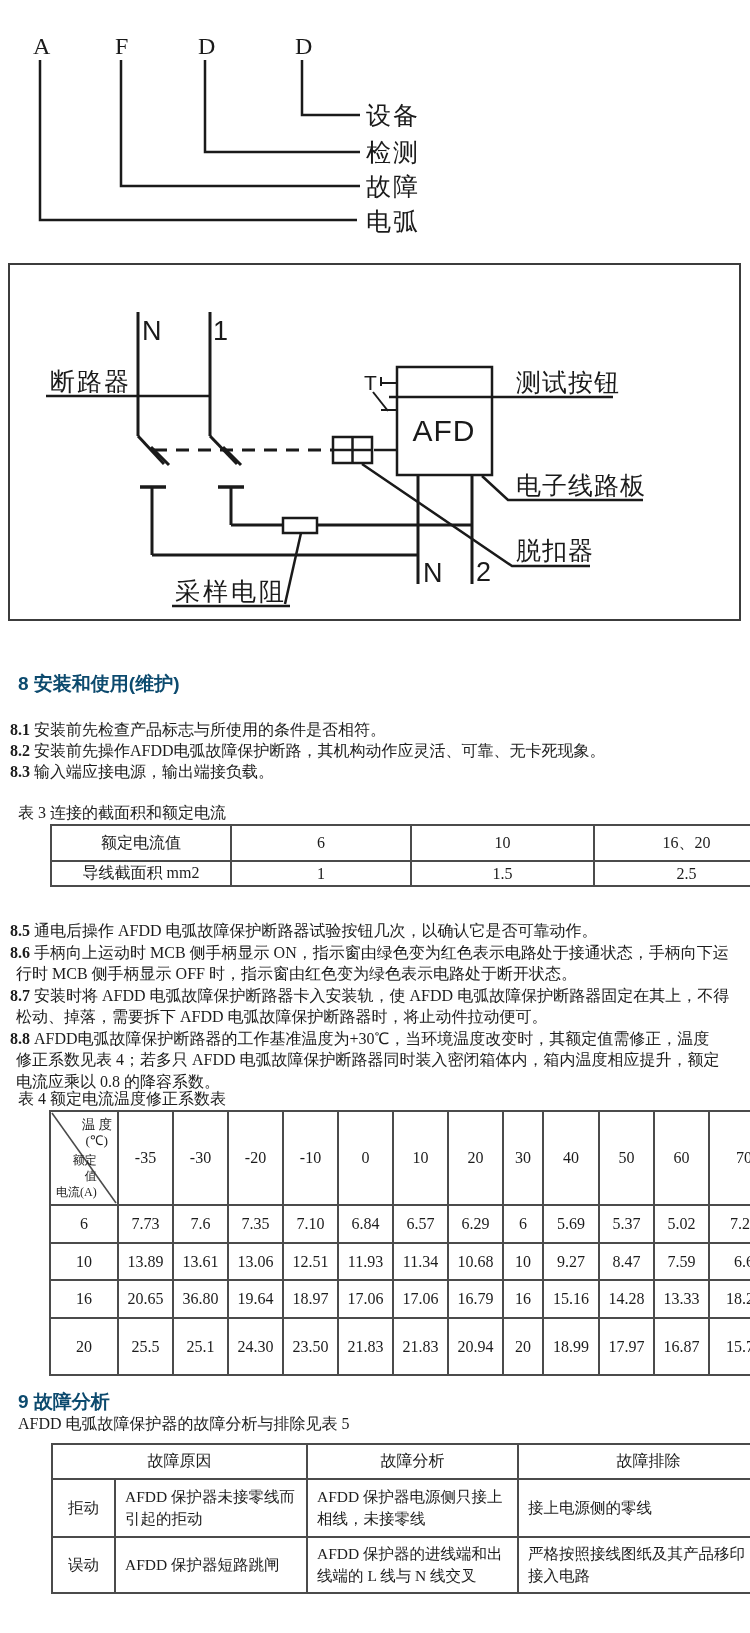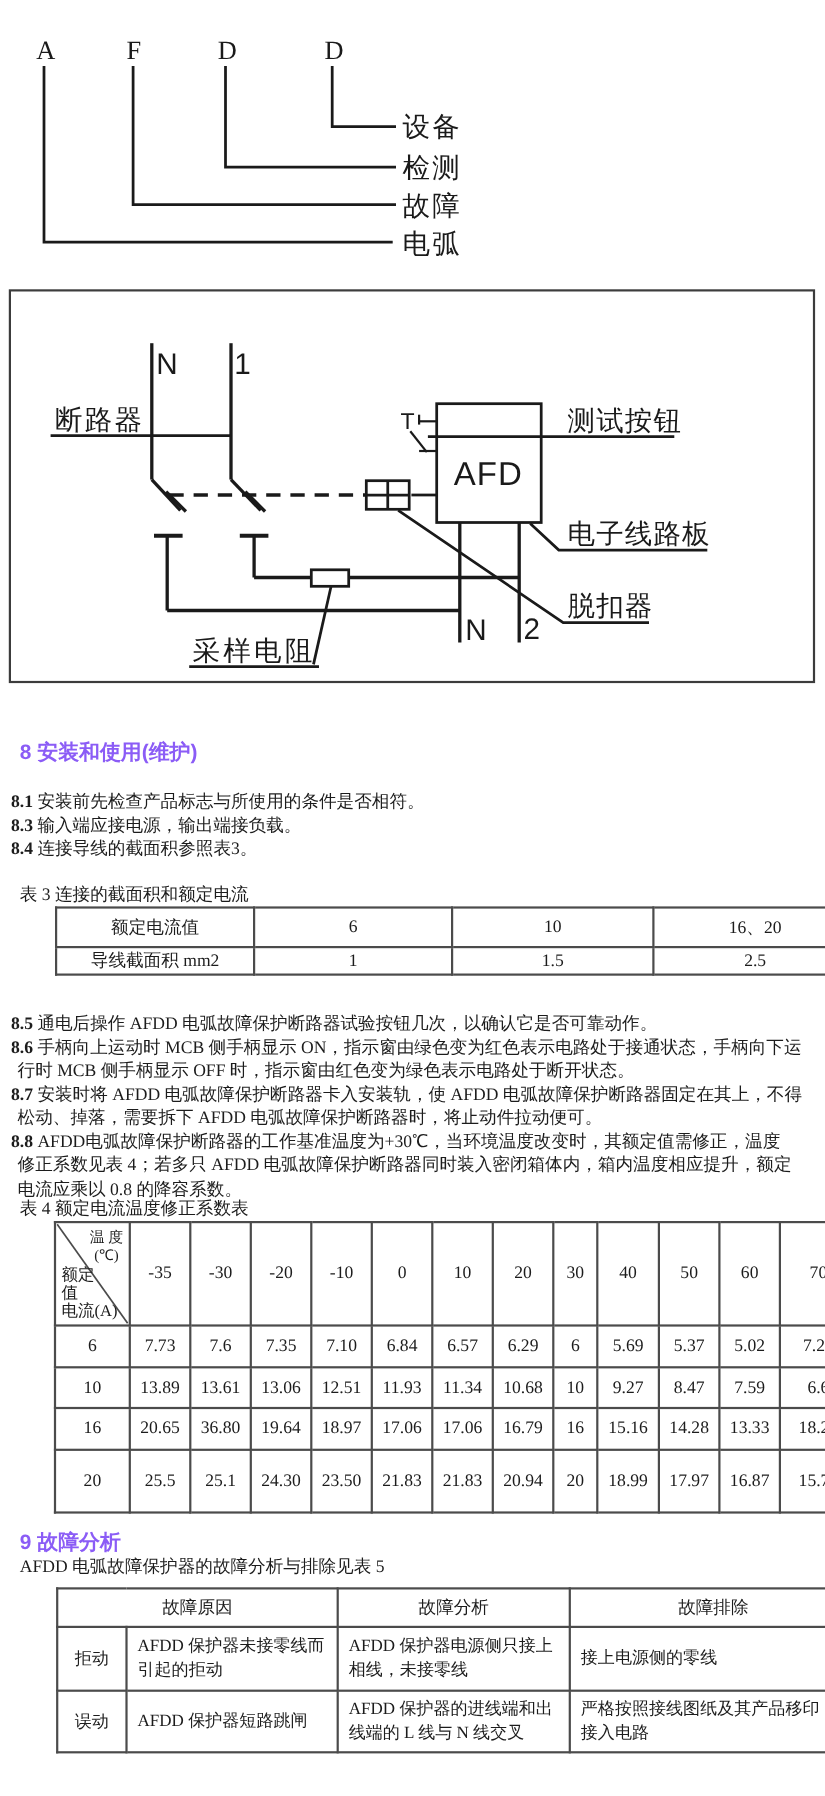--- a/index.html
+++ b/index.html
@@ -3,38 +3,38 @@
 <meta charset="utf-8">
 <style>
   html,body{margin:0;padding:0;}
   body{
     width:750px;height:1633px;position:relative;background:#ffffff;
     font-family:"Liberation Serif", serif;color:#1c1c1c;overflow:hidden;
   }
   .diagram-svg{position:absolute;top:0;left:0;}
   .heading{
     position:absolute;left:18px;font-family:"Liberation Sans",sans-serif;
-    font-weight:bold;font-size:19px;color:#8b5cf6;white-space:nowrap;
+    font-weight:bold;font-size:19px;color:#0c4a6e;white-space:nowrap;
   }
   .caption{position:absolute;left:18px;font-size:16px;white-space:nowrap;}
   .paras{position:absolute;left:10px;font-size:16px;white-space:nowrap;}
   .paras .line{height:21px;line-height:21px;}
   #paras2 .line{height:21.5px;line-height:21.5px;}
   .paras .num{font-weight:bold;margin-right:4px;}
   .paras .cont{margin-left:6px;}
   .tbl{position:absolute;padding-left:39px;}
   table{border-collapse:collapse;table-layout:fixed;background:#fff;}
   td{border:2px solid #4b4b4b;text-align:center;vertical-align:middle;
      font-size:16px;padding:0;overflow:hidden;}
   
   td.corner{position:relative;}
   td.corner svg{position:absolute;top:0;left:0;width:100%;height:100%;}
   .corner-top{position:absolute;top:5px;right:5px;font-size:13.5px;line-height:16px;text-align:center;}
   .corner-top span{display:block;}
-  .corner-bottom{position:absolute;bottom:4px;left:5px;font-size:15px;line-height:16px;text-align:left;}
+  .corner-bottom{position:absolute;bottom:4px;left:5px;font-size:12px;line-height:16px;text-align:right;}
   .corner-bottom span{display:block;}
   
   #table5 td{font-size:15.5px;margin-left:34px;}
   #table5 td.txt{text-align:left;padding:4px 6px 4px 9px;}
   #table5 td.txt div{line-height:22px;white-space:nowrap;}
   #table5 tr.hdr td{font-size:16px;}
 </style>
 </head>
 <body>
 
@@ -118,22 +118,22 @@
     <text x="423" y="582" font-size="27" font-family="Liberation Sans, sans-serif">N</text>
     <text x="476" y="581" font-size="27" font-family="Liberation Sans, sans-serif">2</text>
     <text x="175" y="600" font-size="25" letter-spacing="3">采样电阻</text>
   </g>
 </svg>
 
 <div class="heading" id="h8" style="top:671px">8 安装和使用(维护)</div>
 
 <div class="paras" id="paras1" style="top:719px">
     <div class="line"><span class="num">8.1</span><span>安装前先检查产品标志与所使用的条件是否相符。</span></div>
+    <div class="line"><span class="num">8.2</span><span>安装前先操作AFDD电弧故障保护断路，其机构动作应灵活、可靠、无卡死现象。</span></div>
     <div class="line"><span class="num">8.3</span><span>输入端应接电源，输出端接负载。</span></div>
-    <div class="line"><span class="num">8.4</span><span>连接导线的截面积参照表3。</span></div>
   </div>
 
 <div class="caption" id="t3cap" style="top:803px">表 3 连接的截面积和额定电流</div>
 
 <div class="tbl" id="table3" style="left:11px;top:824px">
   <table style="width:728px">
     <colgroup>
         <col style="width:180px">
         <col style="width:180px">
         <col style="width:183px">

